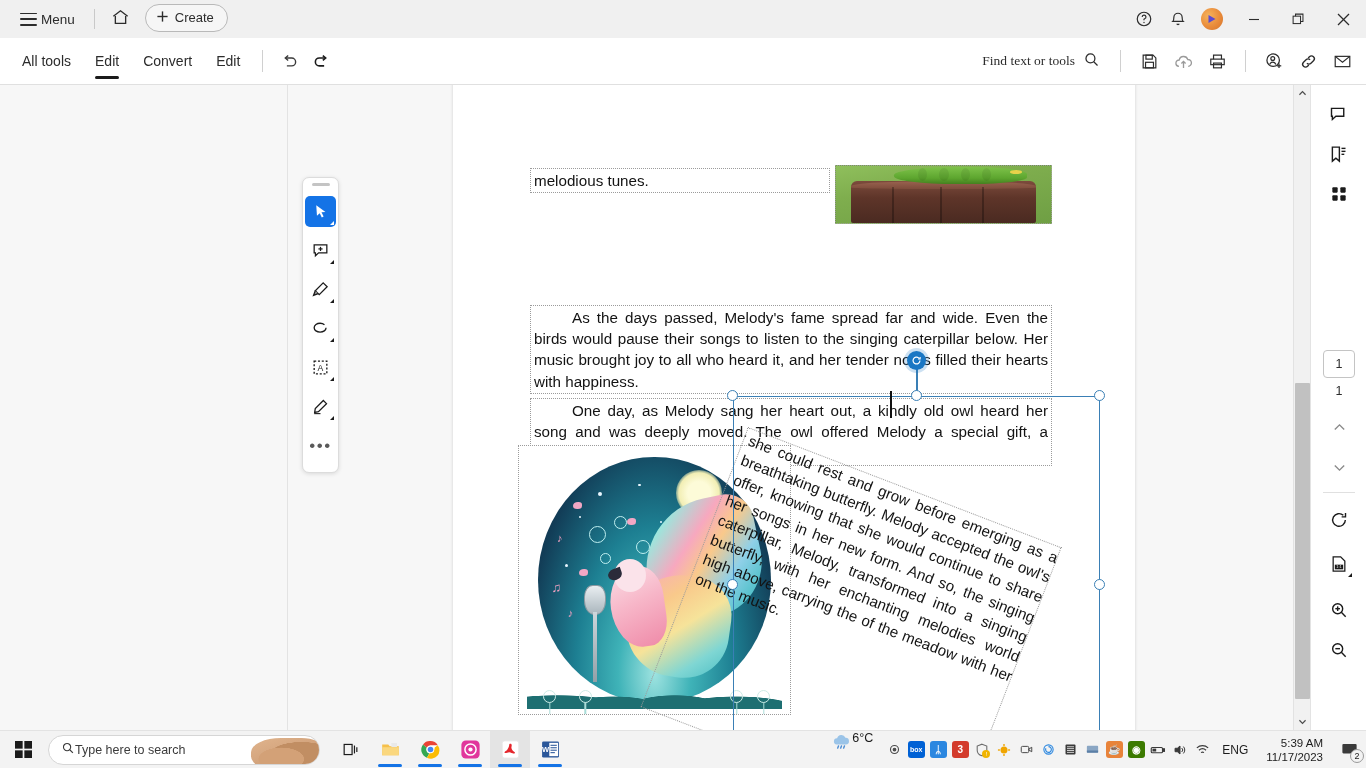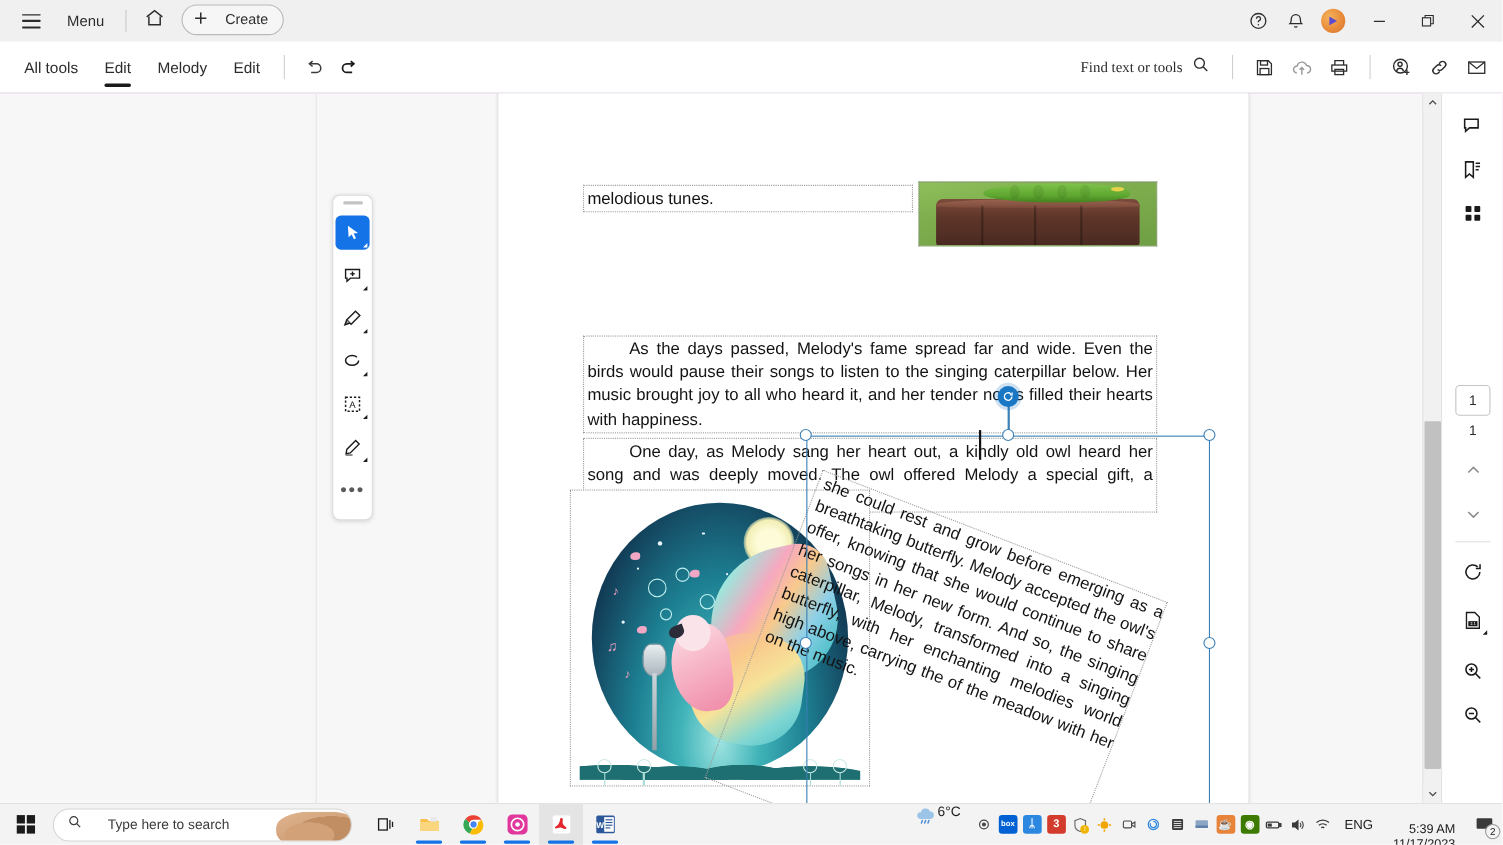--- a/index.html
+++ b/index.html
@@ -11,41 +11,41 @@
   }
   .app { position: relative; width: 1366px; height: 768px; }
 
   
   .titlebar {
     position: absolute; top: 0; left: 0; width: 1366px; height: 38px;
     background: #f0f0f0; display: flex; align-items: flex-end;
   }
   .tb-left { display: flex; align-items: center; height: 38px; padding-left: 10px; }
   .menu-btn {
-    display: flex; align-items: center; gap: 24px;
+    display: flex; align-items: center; gap: 4px;
     padding: 5px 10px; border-radius: 4px; cursor: pointer;
   }
   .hamburger { width: 17px; height: 13px; display: flex; flex-direction: column; justify-content: space-between; }
   .hamburger i { display: block; height: 1.7px; background: #2c2c2c; border-radius: 1px; }
   .menu-label { font-size: 13.5px; color: #2c2c2c; }
   .tb-sep { width: 1px; height: 20px; background: #c9c9c9; margin: 0 9px; align-self: center; }
   .home-btn { padding: 4px 7px; border-radius: 4px; cursor: pointer; display:flex; align-items:center;}
 
   .tab {
     display: flex; align-items: center; gap: 8px;
     height: 34px; background: #ffffff;
     border-radius: 7px 7px 0 0;
     padding: 0 10px 0 13px; margin-left: 6px;
     min-width: 192px; cursor: pointer;
   }
   .tab-title { font-size: 13.5px; color: #1b1b1b; white-space: nowrap; flex: 1; }
   .tab-close { width: 20px; height: 20px; display:flex; align-items:center; justify-content:center; border-radius:3px; cursor:pointer; }
 
   .create-btn {
-    display: flex; align-items: center; gap: 16px;
+    display: flex; align-items: center; gap: 6px;
     height: 28px; padding: 0 13px 0 10px; margin: 0 0 3px 8px;
     border: 1px solid #b9b9b9; border-radius: 15px;
     background: #f6f6f6; font-size: 13px; color: #2c2c2c; cursor: pointer;
   }
 
   .tb-right { position: absolute; right: 0; top: 0; height: 38px; display: flex; align-items: center; }
   .tb-icon { width: 30px; height: 30px; display: flex; align-items: center; justify-content: center; border-radius: 4px; cursor: pointer; margin-right: 4px; }
   .avatar {
     width: 22px; height: 22px; border-radius: 50%;
     background: radial-gradient(circle at 35% 35%, #f5b35c 0%, #e98b3a 55%, #d4732b 100%);
@@ -260,21 +260,21 @@
   .rr-div { width: 32px; height: 1px; background: #e0e0e0; margin: 8px auto; }
 
   
   .taskbar {
     position: absolute; left: 0; bottom: 0; width: 1366px; height: 38px;
     background: #f3f3f3; display: flex; align-items: center;
     border-top: 1px solid #e3e3e3;
   }
   .tk-start { width: 46px; height: 38px; display:flex; align-items:center; justify-content:center; cursor:pointer; }
   .tk-search {
-    position: relative; display: flex; align-items: center; gap: 23px;
+    position: relative; display: flex; align-items: center; gap: 0;
     width: 272px; height: 30px; background: #ffffff;
     border: 1px solid #d6d6d6; border-radius: 15px; padding: 0 12px;
     margin-left: 2px; overflow: hidden; cursor: text;
   }
   .tk-search-text { font-size: 12.5px; color: #3b3b3b; }
   .tk-hand {
     position:absolute; right: -4px; top: 2px; width: 72px; height: 34px;
     background:
       radial-gradient(ellipse at 42% 62%, #d3a177 0 38%, transparent 39%),
       radial-gradient(ellipse at 70% 45%, #c18e63 0 42%, transparent 43%),
@@ -289,21 +289,21 @@
   .tk-btn.active { background: #e4e4e4; }
 
   .tray { position: absolute; right: 0; height: 38px; display: flex; align-items: center; }
   .tray-icon { width: 22px; height: 38px; display:flex; align-items:center; justify-content:center; cursor:pointer; }
   .weather { display:flex; align-items:flex-start; gap: 0; padding: 0 10px; height:38px; cursor:pointer; }
   .weather-temp { font-size: 12.5px; color: #1b1b1b; }
   .tk-lang { font-size: 12px; color:#1b1b1b; padding: 0 9px; cursor: pointer; height:38px; display:flex; align-items:center;}
   .tk-clock {
     font-size: 11.5px; color: #1b1b1b; line-height: 14px; text-align: right;
     padding: 16px 9px; height: 38px; display: flex; flex-direction: column;
-    cursor: pointer;
+    justify-content: center; cursor: pointer;
   }
   .tk-notif { position: relative; width: 34px; height: 38px; display:flex; align-items:center; justify-content:center; cursor:pointer; }
   .notif-badge {
     position: absolute; right: 2px; bottom: 6px;
     min-width: 14px; height: 14px; border-radius: 50%;
     border: 1px solid #9a9a9a; background: #f3f3f3;
     font-size: 9px; color: #1b1b1b;
     display:flex; align-items:center; justify-content:center;
   }
   .ic-sq { width: 17px; height: 17px; border-radius: 3px; display:flex; align-items:center; justify-content:center; font-size: 10px; font-weight: bold; color:#fff; }
@@ -391,21 +391,21 @@
 
   <div class="ribbon">
     <div class="rb-tabs">
       <div class="rb-tab">
           <span>All tools</span>
         </div>
       <div class="rb-tab active">
           <span>Edit</span>
         </div>
       <div class="rb-tab">
-          <span>Melody</span>
+          <span>Convert</span>
         </div>
       <div class="rb-tab">
           <span>Edit</span>
         </div>
 
       <div class="rb-sep"></div>
 
       <div class="rb-icon">
         <svg width="21" height="21" viewBox="0 0 24 24" fill="none" stroke="#3a3a3a" stroke-width="1.6">
           <path d="M8 8H14.5a4.5 4.5 0 0 1 0 9H9"></path>

